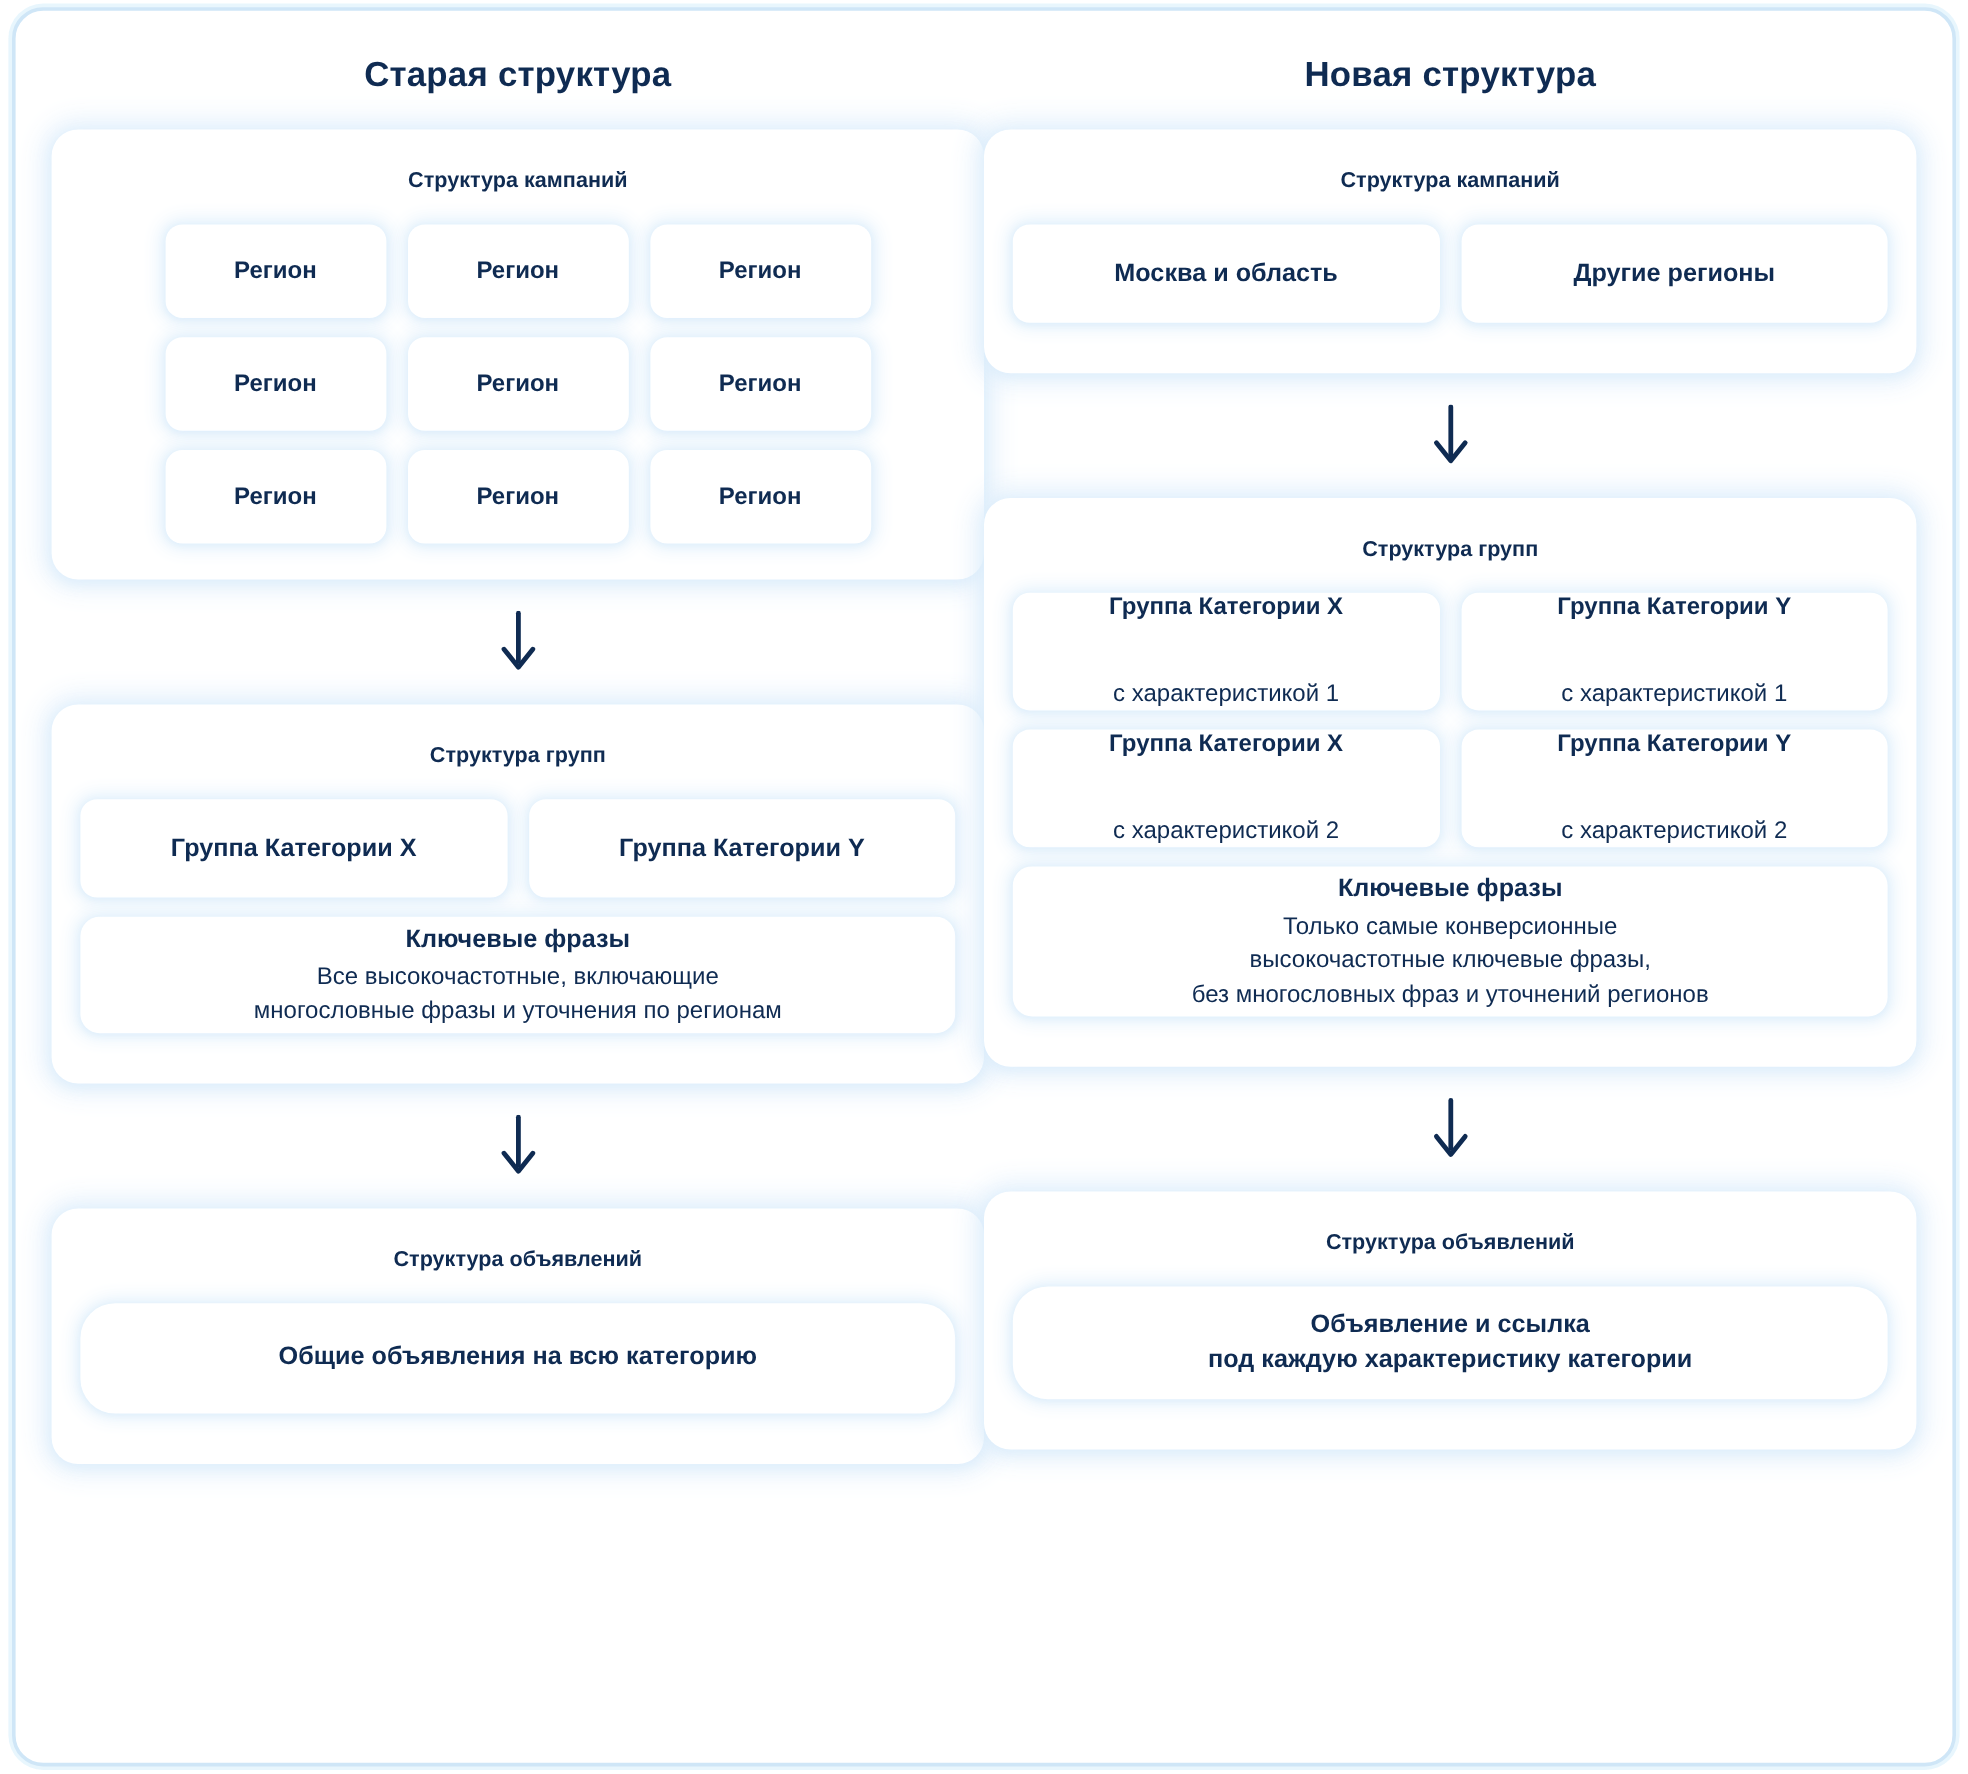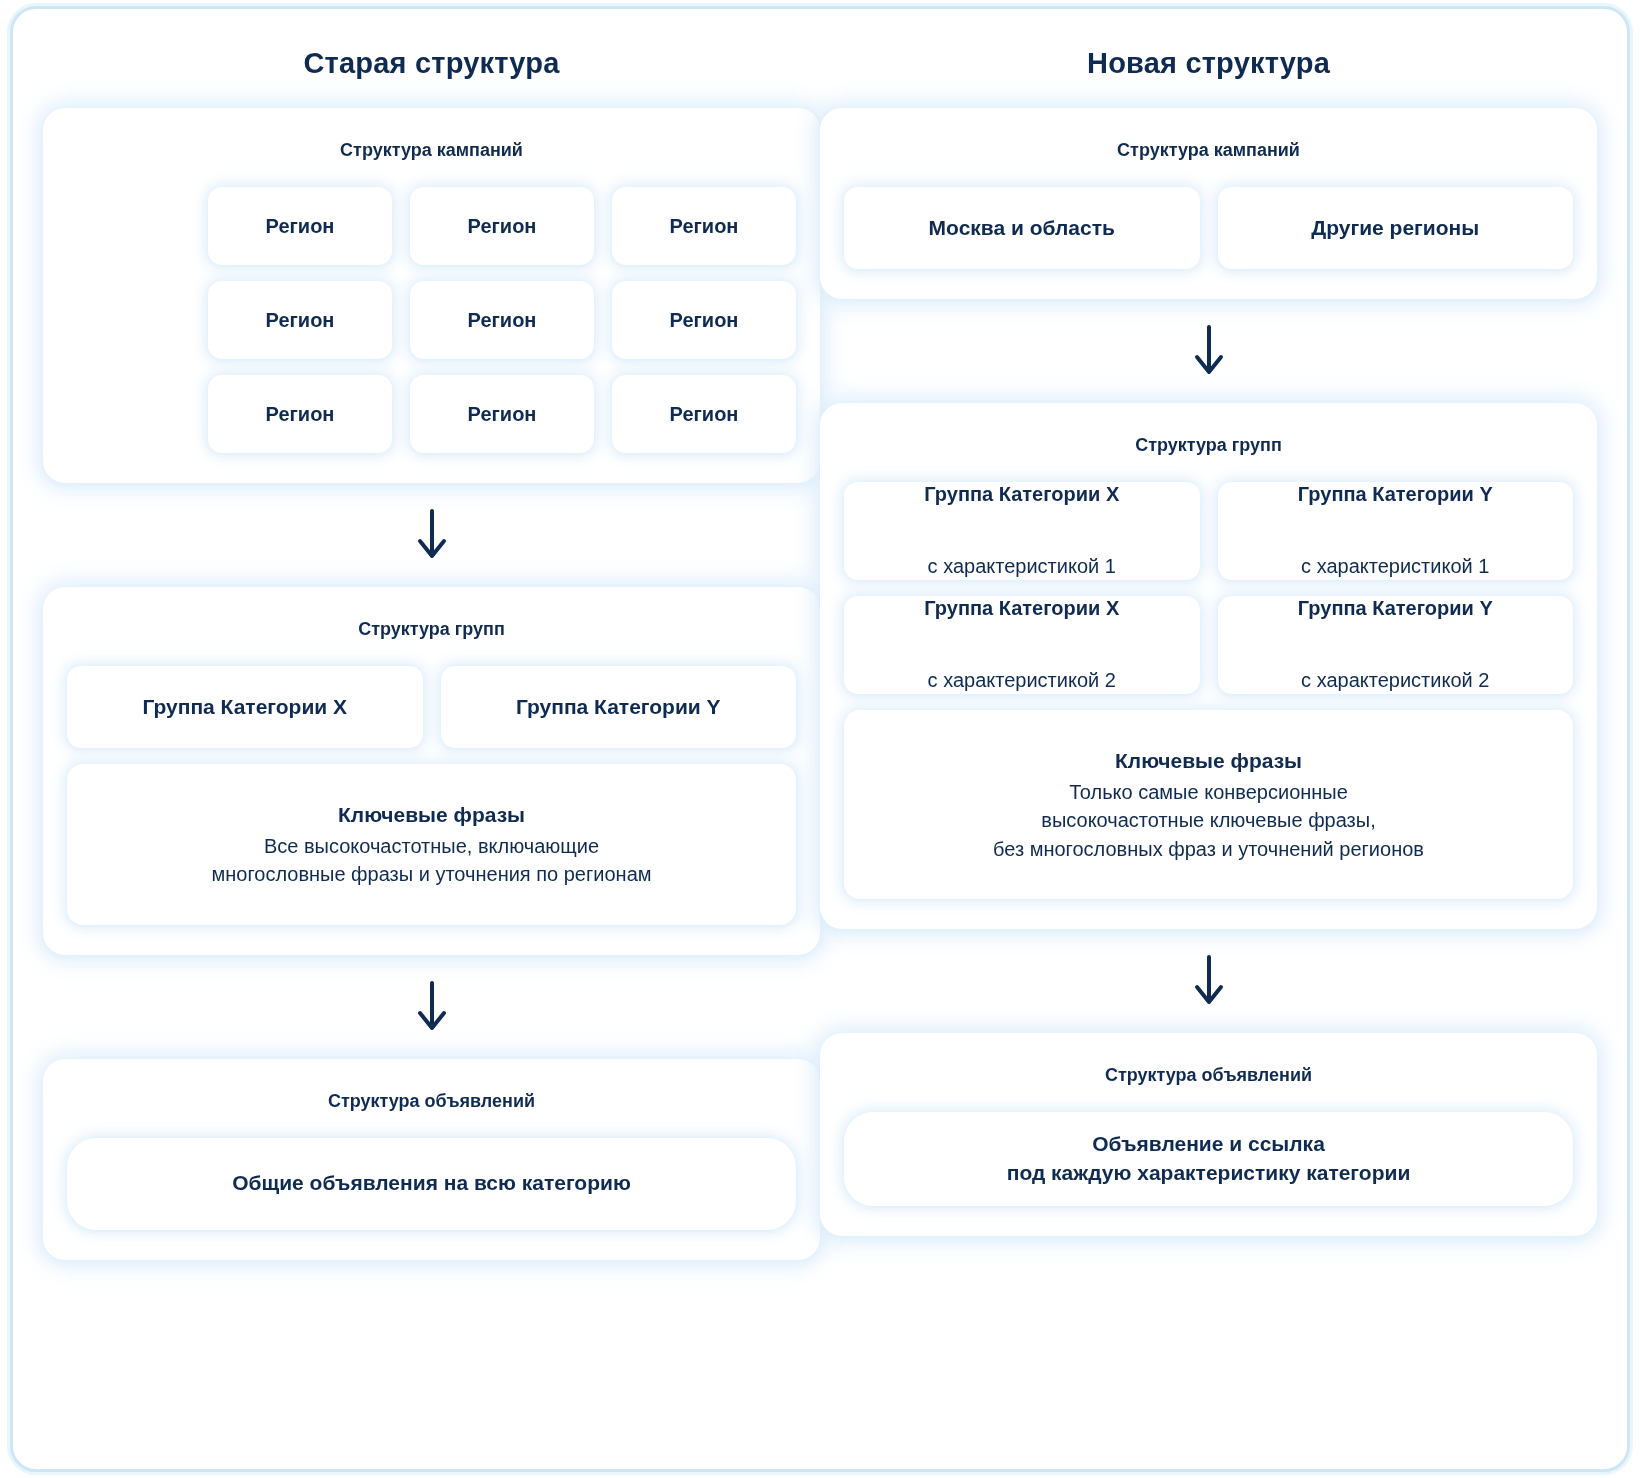--- a/index.html
+++ b/index.html
@@ -72,21 +72,21 @@
     color: #0f2b52;
     font-size: 18px;
     font-weight: bold;
     margin: 6px 0 26px 0;
   }
   
   .chip-grid {
     display: flex;
     flex-wrap: wrap;
     gap: 16px 18px;
-    justify-content: flex-end;
+    justify-content: center;
   }
   .chip {
     background: #ffffff;
     border-radius: 14px;
     box-shadow: 0 0 14px 4px rgba(226,240,252,0.95),
                 0 1px 5px rgba(205,228,246,0.7);
     display: flex;
     align-items: center;
     justify-content: center;
     text-align: center;
@@ -120,21 +120,21 @@
     font-weight: bold;
   }
   .chip-two-line .l2 {
     font-size: 20px;
     font-weight: normal;
     margin-top: 46px;
   }
   .chip-block {
     width: 100%;
     flex-direction: column;
-    padding: 36px 16px;
+    padding: 4px 16px;
     line-height: 1.42;
     border-radius: 16px;
   }
   .chip-block .b-title {
     font-size: 21px;
     font-weight: bold;
     margin-bottom: 2px;
   }
   .chip-block .b-line {
     font-size: 20px;
@@ -148,21 +148,21 @@
     line-height: 1.38;
     border-radius: 29px;
     font-size: 21px;
     font-weight: bold;
   }
   .row {
     display: flex;
     gap: 18px;
     margin-bottom: 16px;
   }
-  .row:last-child { margin-bottom: 0; }
+  .row:last-child { margin-bottom: 12px; }
   
   .arrow {
     display: flex;
     align-items: center;
     justify-content: center;
     margin: 26px 0;
     flex: 0 0 auto;
   }
   .arrow svg { display: block; }
   .spacer { flex: 1 1 auto; }

